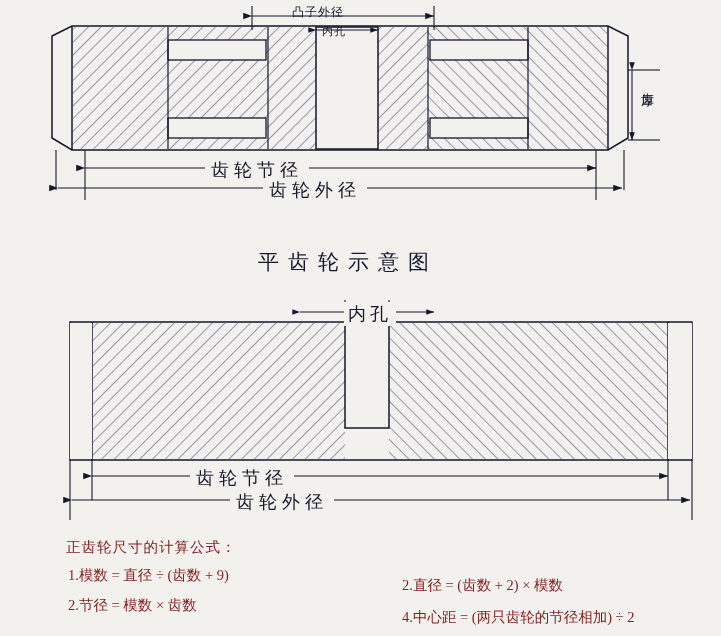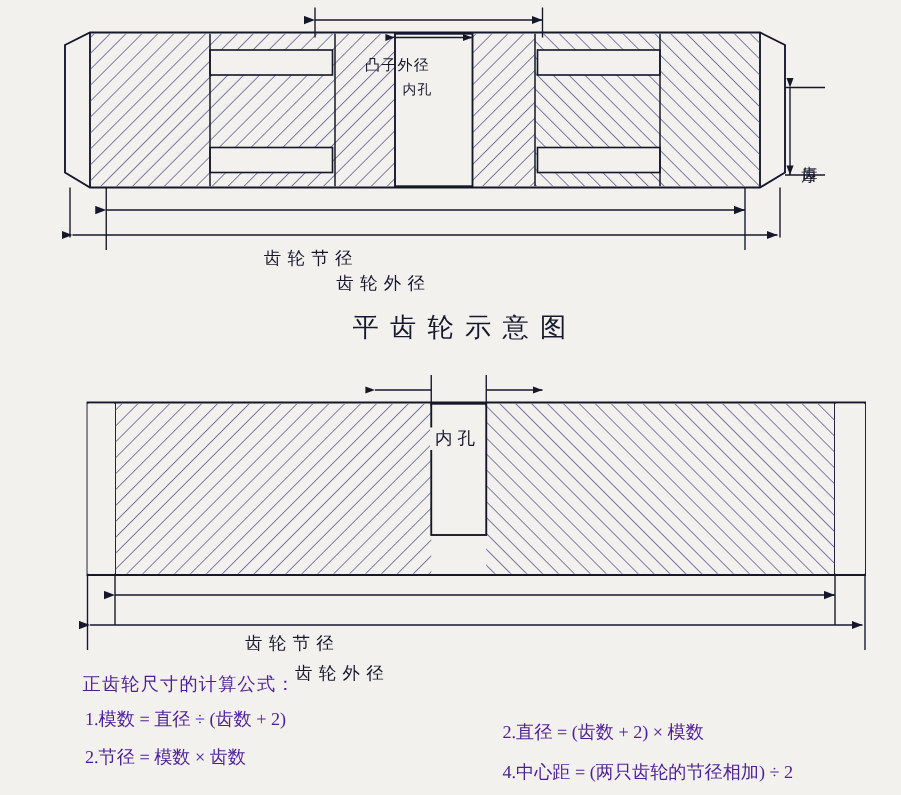--- a/index.html
+++ b/index.html
@@ -12,45 +12,44 @@
     overflow:hidden;
   }
   .stage{position:absolute;left:0;top:0;width:721px;height:636px;}
   svg.draw{position:absolute;left:0;top:0;width:721px;height:636px;}
   .lbl{
     position:absolute;
     font-family:Liberation Sans, sans-serif;
     color:#15172b;
     white-space:nowrap;
     letter-spacing:1px;
-    margin-top:40px;
   }
   .lbl.small{font-size:12px;}
-  .lbl.mid{font-size:14px;}
+  .lbl.mid{font-size:18px;}
   .lbl.vert{
     writing-mode:vertical-rl;
     text-orientation:upright;
     letter-spacing:2px;
     font-size:13px;
   }
   .formula-block{
     position:absolute;
     left:62px;top:538px;
     width:620px;height:96px;
     font-size:14.5px;
-    color:#4c1d95;
+    color:#7f1d1d;
   }
   .formula-title{position:absolute;left:4px;top:0px;letter-spacing:1px;}
   .f1{position:absolute;left:6px;top:28px;}
   .f2{position:absolute;left:340px;top:38px;}
   .f3{position:absolute;left:6px;top:58px;}
   .f4{position:absolute;left:340px;top:70px;font-family:Liberation Serif, serif;}
   .caption{
     position:absolute;left:258px;top:248px;
-    font-size:21px;letter-spacing:9px;color:#16182d;margin-left:24px;
+    font-size:21px;letter-spacing:9px;color:#16182d;
   }
   .t-top{position:absolute;}
 </style>
 </head>
 <body>
 
 <div class="stage">
 
   <svg class="draw" viewBox="0 0 721 636">
     <defs>
@@ -173,19 +172,19 @@
   <div class="caption">平齿轮示意图</div>
 
   <div class="lbl mid" style="left:344px;top:302px;letter-spacing:4px;background:#f3f1ee;padding:0 4px;">内孔</div>
 
   <div class="lbl mid" style="left:190px;top:466px;letter-spacing:5px;background:#f3f1ee;padding:0 6px;">齿轮节径</div>
 
   <div class="lbl mid" style="left:230px;top:490px;letter-spacing:5px;background:#f3f1ee;padding:0 6px;">齿轮外径</div>
 
   <div class="formula-block">
     <div class="formula-title">正齿轮尺寸的计算公式：</div>
-    <div class="f1">1.模数 = 直径 ÷ (齿数 + 2)</div>
+    <div class="f1">1.模数 = 直径 ÷ (齿数 + 9)</div>
     <div class="f2">2.直径 = (齿数 + 2) × 模数</div>
     <div class="f3">2.节径 = 模数 × 齿数</div>
     <div class="f4">4.中心距 = (两只齿轮的节径相加) ÷ 2</div>
   </div>
 
 </div>
 
 </body></html>

